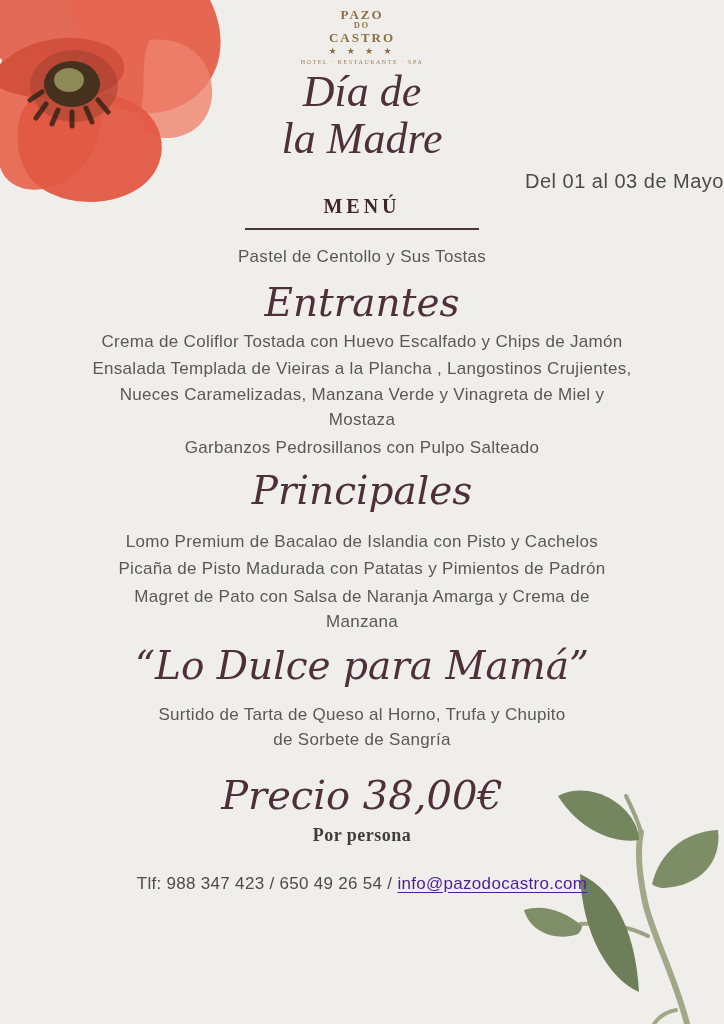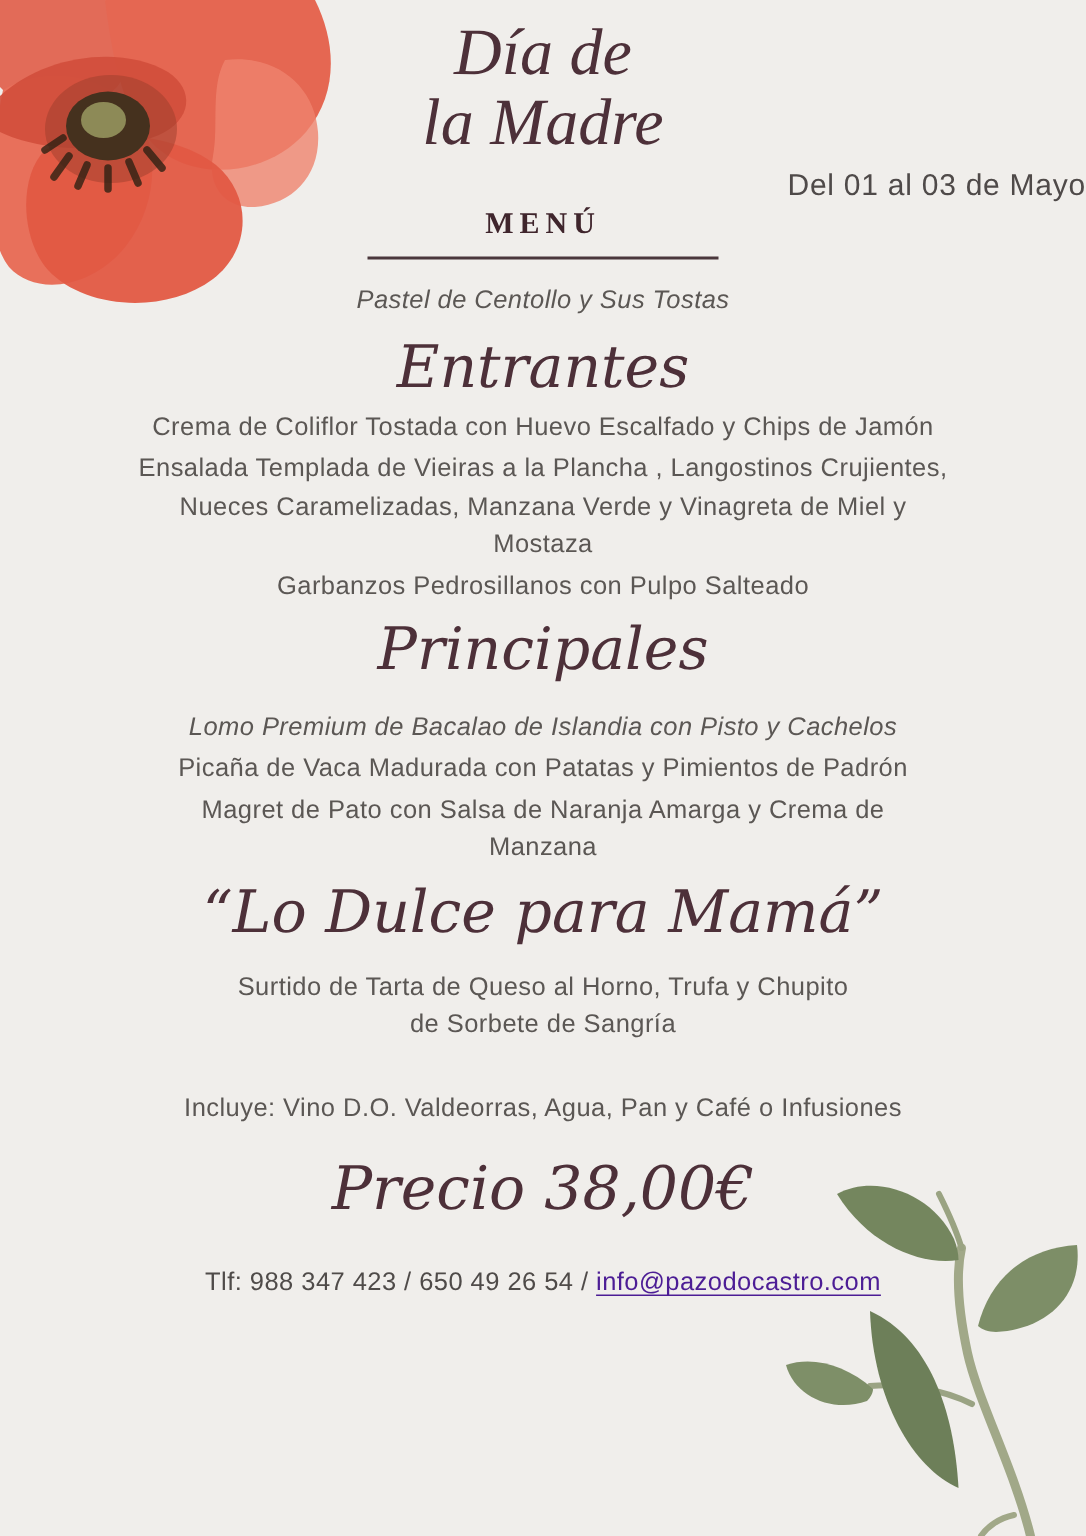--- a/index.html
+++ b/index.html
@@ -23,21 +23,21 @@
   .title { font-size:44px; line-height:1.06; margin-top:4px;font-family:Liberation Serif, serif; }
   .dates { font-size:20px; color:#4f4a49; margin-top:8px; font-weight:500; letter-spacing:.5px;text-align:right; }
   .menu-title { font-family:"Liberation Serif", serif; font-size:20px; letter-spacing:4px;
                 color:#3f252c; margin-top:2px; font-weight:700; }
   .divider { width:234px; height:2px; background:#4a373c; border:0; margin:10px auto 0; }
 
   .section-heading { font-size:39px; line-height:1.2; margin-top:8px; }
   .mt10 { margin-top:10px; }
   .dish { font-size:17px; letter-spacing:.3px; line-height:1.5; color:#5b5754;
           white-space:pre-line; max-width:676px; margin:2px auto 0; }
-  .dish-first { margin-top:14px;font-style:italic; }
+  .dish-first { margin-top:14px; }
   .dish-surtido { margin-top:12px; }
   .includes { margin-top:30px; }
   .price { font-size:40px; line-height:1.2; margin-top:18px; }
   .price-note { font-family:"Liberation Serif", serif; font-size:18px; font-weight:700;
                 color:#433c3a; margin-top:6px; letter-spacing:.5px; }
   .footer { margin-top:28px; font-size:17px; color:#4f4b49; letter-spacing:.3px; }
   .email { color:#4c1d95; text-decoration:underline; text-underline-offset:3px; cursor:pointer; }
 </style>
 </head>
 <body>
@@ -70,20 +70,27 @@
     <path d="M124,162 C104,152 78,148 56,150" stroke="#9aa383" stroke-width="4" fill="none" stroke-linecap="round"></path>
     <path d="M152,236 C142,238 134,244 130,250" stroke="#a1a888" stroke-width="4" fill="none" stroke-linecap="round"></path>
     <path d="M115,66 C90,70 55,56 34,22 C60,8 98,22 112,52 C114,57 115,62 115,66 Z" fill="#74865e"></path>
     <path d="M128,110 C136,78 160,58 194,56 C198,88 176,112 140,114 C135,114 130,112 128,110 Z" fill="#7d8e67"></path>
     <path d="M115,218 C85,205 58,160 56,100 C95,118 112,165 115,218 Z" fill="#6d7f59"></path>
     <path d="M58,152 C40,136 18,130 0,136 C6,158 32,168 54,160 C56,158 58,155 58,152 Z" fill="#7e8f68"></path>
   </svg>
 
   <div class="content">
 
+    <div class="logo">
+      <div class="logo-line1">PAZO</div>
+      <div class="logo-line2">DO</div>
+      <div class="logo-line3">CASTRO</div>
+      <div class="logo-stars">★ ★ ★ ★</div>
+      <div class="logo-tagline">HOTEL · RESTAURANTE · SPA</div>
+    </div>
 
     <h1 class="script title">
       <span>Día de</span><br>
       <span>la Madre</span>
     </h1>
 
     <p class="dates">Del 01 al 03 de Mayo</p>
 
     <h2 class="menu-title">MENÚ</h2>
 
@@ -93,28 +100,28 @@
 
     <h3 class="script section-heading mt10">Entrantes</h3>
     <p class="dish">Crema de Coliflor Tostada con Huevo Escalfado y Chips de Jamón</p>
     <p class="dish">Ensalada Templada de Vieiras a la Plancha , Langostinos Crujientes,
 Nueces Caramelizadas, Manzana Verde y Vinagreta de Miel y
 Mostaza</p>
     <p class="dish">Garbanzos Pedrosillanos con Pulpo Salteado</p>
 
     <h3 class="script section-heading">Principales</h3>
     <p class="dish dish-first">Lomo Premium de Bacalao de Islandia con Pisto y Cachelos</p>
-    <p class="dish">Picaña de Vaca Madurada con Patatas y Pimientos de Padrón</p>
+    <p class="dish">Picaña de Pisto Madurada con Patatas y Pimientos de Padrón</p>
     <p class="dish">Magret de Pato con Salsa de Naranja Amarga y Crema de
 Manzana</p>
 
     <h3 class="script section-heading">“Lo Dulce para Mamá”</h3>
     <p class="dish dish-surtido">Surtido de Tarta de Queso al Horno, Trufa y Chupito
 de Sorbete de Sangría</p>
 
-    <p class="dish includes">Incluye: Vino D.O. Valdeorras, Agua, Pan y Café o Infusiones</p>
 
     <p class="script price">Precio 38,00€</p>
+    <p class="price-note">Por persona</p>
 
     <p class="footer"><span>Tlf: 988 347 423 / 650 49 26 54 / </span><a class="email">info@pazodocastro.com</a></p>
 
   </div>
 </div>
 
 </body></html>

